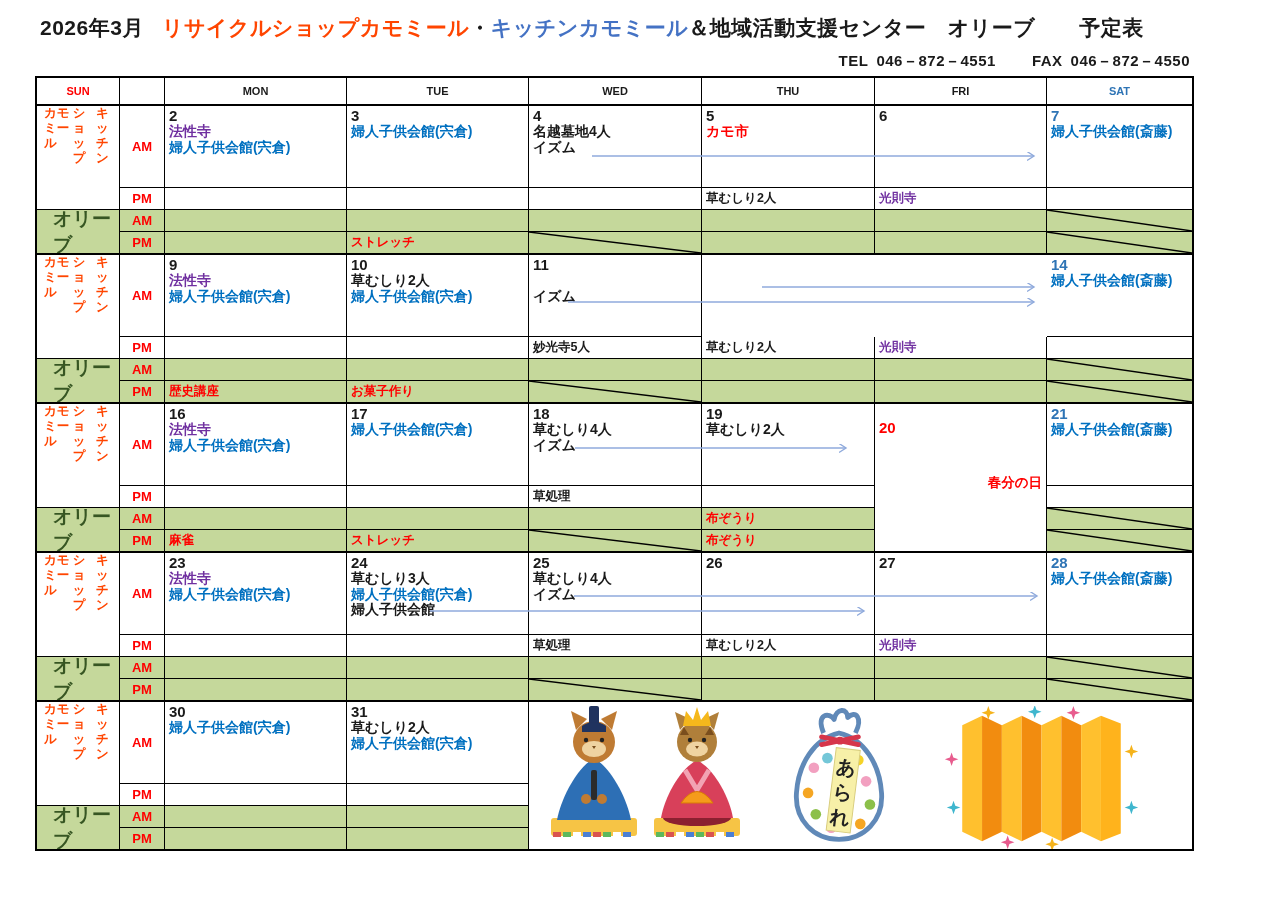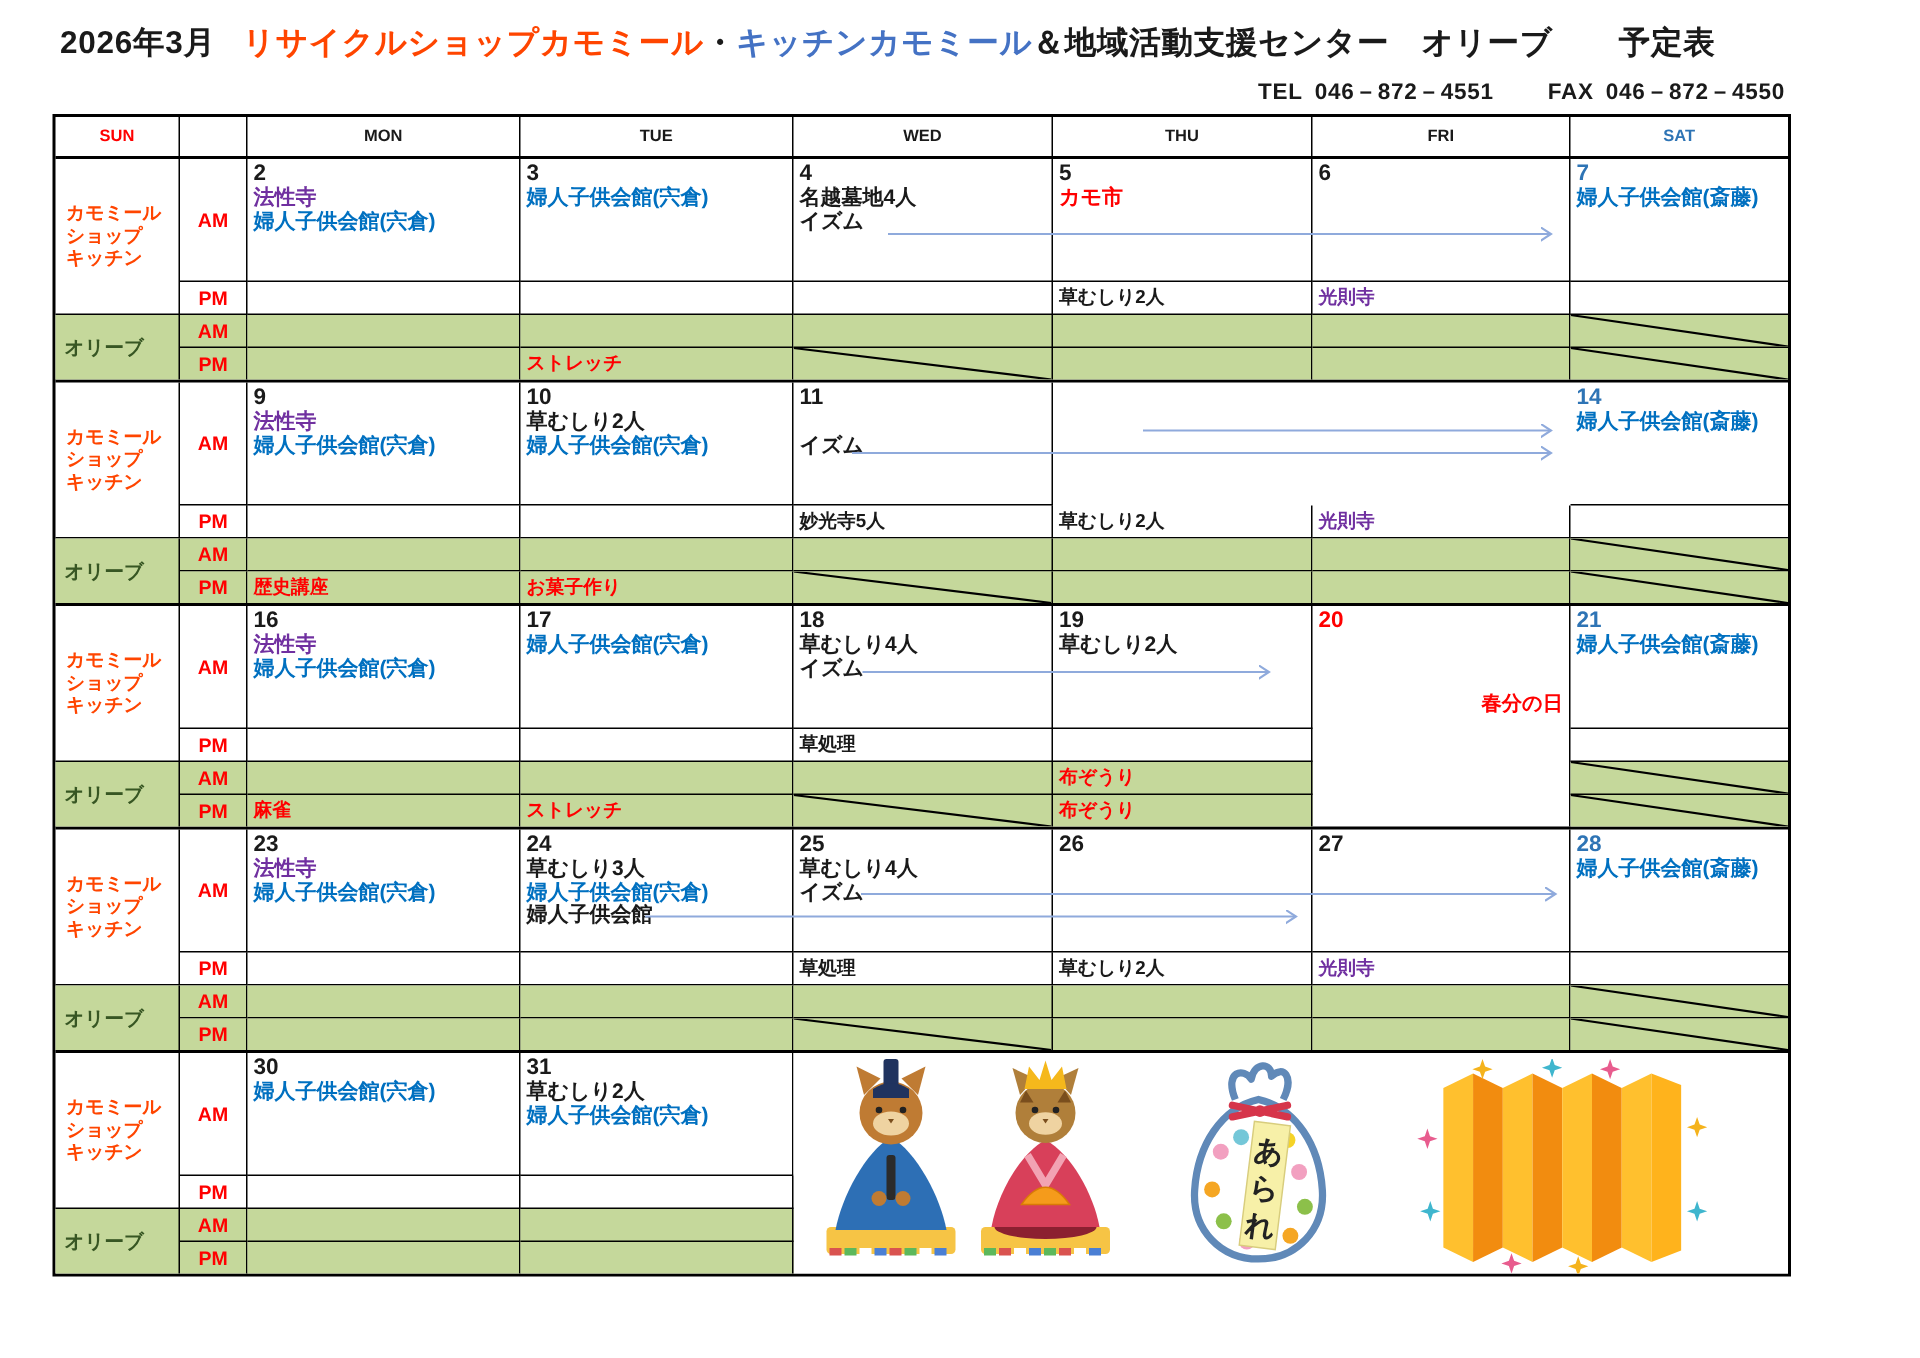--- a/index.html
+++ b/index.html
@@ -14,36 +14,36 @@
   .contact .lbl{margin-right:8px}
   .contact .fax{margin-left:36px}
   .cal{position:absolute;left:35px;top:76px;width:1155px;border:2px solid #000;background:#fff}
   .hdr,.wk{display:grid;grid-template-columns:83px 45px 182px 182px 173px 173px 172px 145px}
   .hdr{height:26px}
   .hc{border-right:1px solid #000;display:flex;align-items:center;justify-content:center;font-size:11px}
   .hc:last-child{border-right:none}
   .hc.sun{color:var(--red)} .hc.sat{color:var(--sat)}
   .wk{grid-template-rows:82px 22px 22px 21px;border-top:2px solid #000}
   .cl{border-right:1px solid #000;border-bottom:1px solid #000;min-width:0;position:relative;overflow:hidden}
-  .p11{grid-column:1;grid-row:1/3;display:flex;flex-direction:column;justify-content:center;padding-left:7px;
+  .p11{grid-column:1;grid-row:1/3;display:flex;flex-direction:row;justify-content:center;padding-left:7px;
        color:var(--camomile);font-size:12.5px;line-height:15px}
-  .p13{grid-column:1;grid-row:3/5;border-bottom:none;display:flex;align-items:center;padding-left:6px;
-       color:var(--olive);font-size:13px;background:var(--green)}
+  .p13{grid-column:1;grid-row:3/5;border-bottom:none;display:flex;align-items:center;padding-left:16px;
+       color:var(--olive);font-size:19px;background:var(--green)}
   .q1{grid-column:2;grid-row:1}.q2{grid-column:2;grid-row:2}.q3{grid-column:2;grid-row:3}.q4{grid-column:2;grid-row:4;border-bottom:none}
   .tlab{display:flex;align-items:center;justify-content:center;color:var(--red);font-size:13px}
   .d3{grid-column:3}.d4{grid-column:4}.d5{grid-column:5}.d6{grid-column:6}.d7{grid-column:7}.d8{grid-column:8;border-right:none}
   .r1{grid-row:1}.r2{grid-row:2}.r3{grid-row:3}.r4{grid-row:4;border-bottom:none}
   .g{background:var(--green)}
   .am{padding:0 4px}
   .date{font-size:15px;line-height:17px;padding-top:1px}
   .d-sat{color:var(--sat)} .d-red{color:var(--red)}
   .ln{font-size:14px;line-height:15.5px;white-space:nowrap}
   .c-blue{color:var(--blue)} .c-purple{color:var(--purple)} .c-red{color:var(--red)} .c-black{color:var(--ink)}
   .sm{font-size:12.5px;line-height:20px;padding:0 4px;white-space:nowrap}
-  .hol{grid-column:7;grid-row:1/5;border-bottom:none;padding:0 4px}
+  .hol{grid-column:7;grid-row:1/5;border-bottom:none;padding:14px 4px}
   .hol .hname{color:var(--red);text-align:right;margin-top:38px;font-size:13.5px}
   .ill{grid-column:5/9;grid-row:1/5;border-right:none;border-bottom:none;position:relative;background:#fff}
   .slash>svg.sl{position:absolute;inset:0;width:100%;height:100%;display:block}
   .arrows{position:absolute;left:0;top:0;pointer-events:none}
   .spot{position:absolute}
 </style>
 </head>
 <body>
 
 <div class="titlebar">

